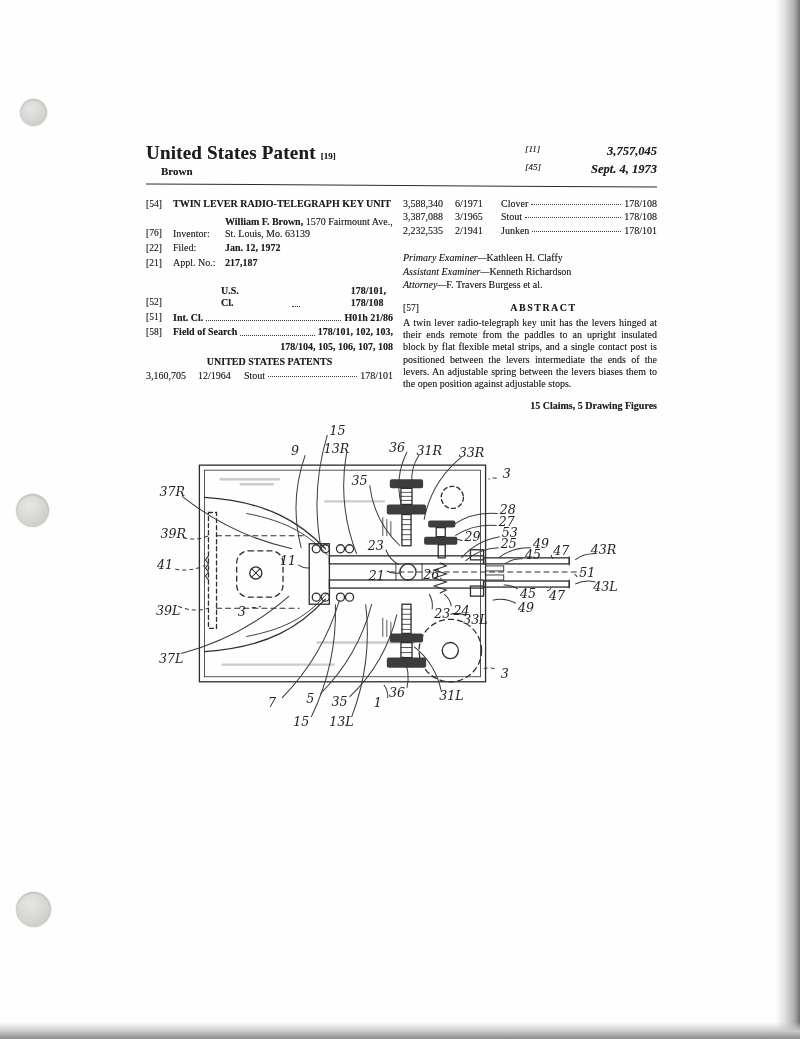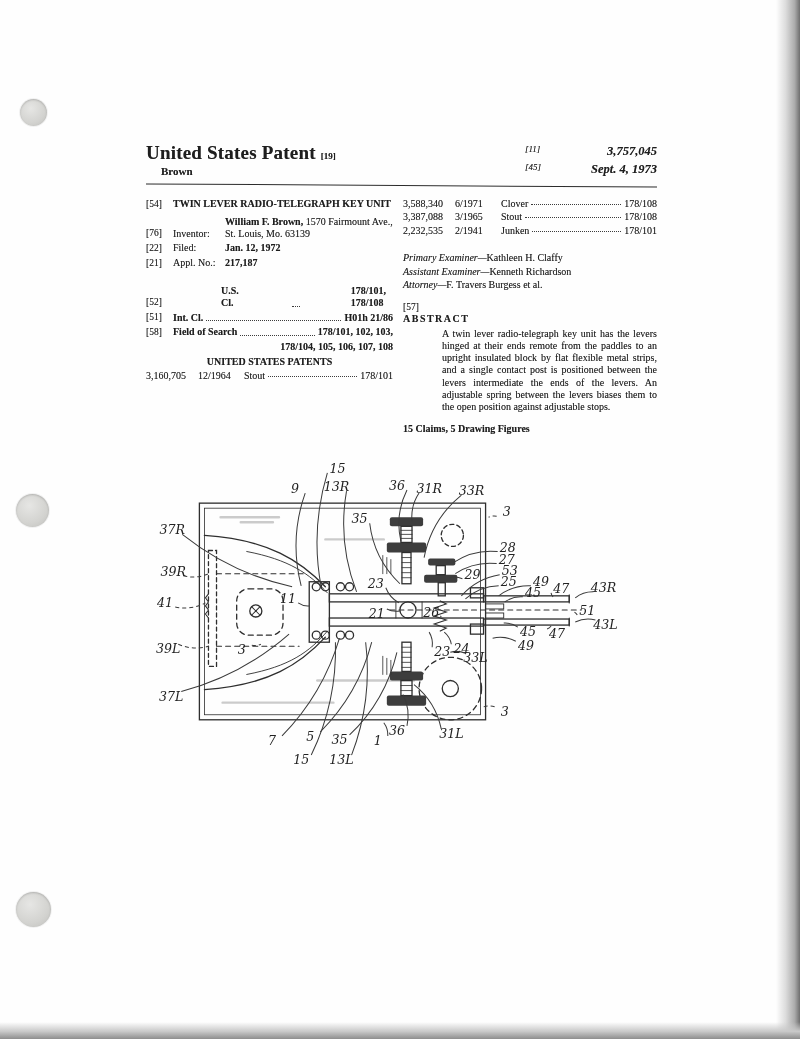--- a/index.html
+++ b/index.html
@@ -42,26 +42,26 @@
   .mt6{margin-top:6px;} .mt16{margin-top:16px;gap:48px;} .mt12{margin-top:12px;}
   .dots{flex:1;border-bottom:1.4px dotted #3c3c3c;margin:0 3px;position:relative;top:-2px;min-width:8px;}
   .right-line{text-align:right;margin-bottom:3px;}
   .center-head{text-align:center;font-weight:bold;margin-bottom:2px;}
   .refrow{display:flex;align-items:baseline;margin-bottom:1.5px;justify-content:flex-end;}
   .ref-num{width:52px;flex:none;}
   .ref-date{width:46px;flex:none;}
   .exam-block{margin-top:16px;}
   .exam-line{margin-bottom:1.5px;}
   .it{font-style:italic;}
-  .abs-head{display:flex;align-items:baseline;margin:11px 0 3px;flex-direction:column;}
+  .abs-head{display:flex;align-items:baseline;margin:11px 0 3px;}
   .abs-title{flex:1;text-align:center;font-weight:bold;letter-spacing:1.5px;}
-  .abs-text{text-align:justify;line-height:1.22;margin-left:39px;}
-  .claims{text-align:left;font-weight:bold;margin-top:10px;}
-
-  .figure{position:absolute;left:148px;top:454px;width:524px;height:324px;}
+  .abs-text{text-align:justify;line-height:1.22;}
+  .claims{text-align:right;font-weight:bold;margin-top:10px;}
+
+  .figure{position:absolute;left:148px;top:416px;width:524px;height:324px;}
   .figure svg{width:100%;height:100%;}
 </style>
 </head>
 <body>
 
 <div class="punch-hole hole-1"></div>
 <div class="punch-hole hole-2"></div>
 <div class="punch-hole hole-3"></div>
 <div class="scan-edge-right"></div>
 <div class="scan-edge-bottom"></div>

